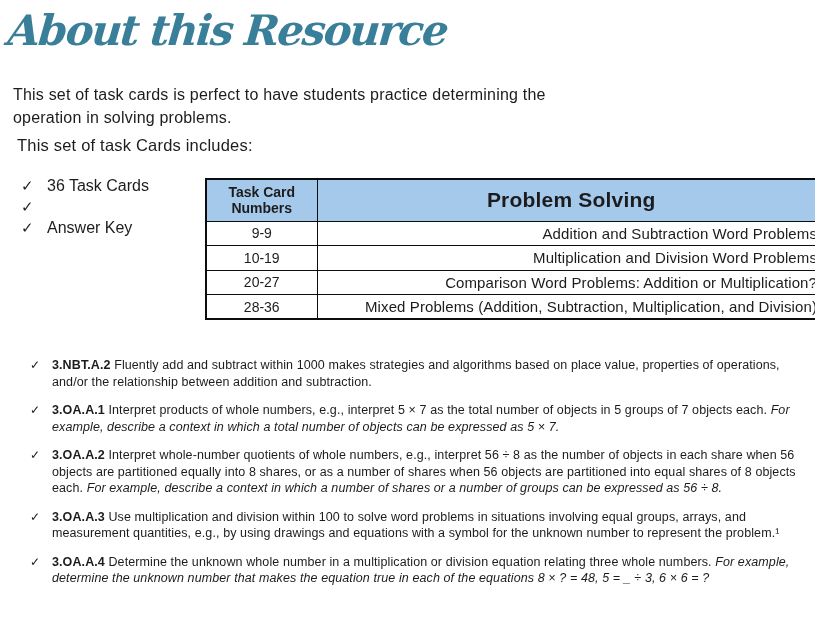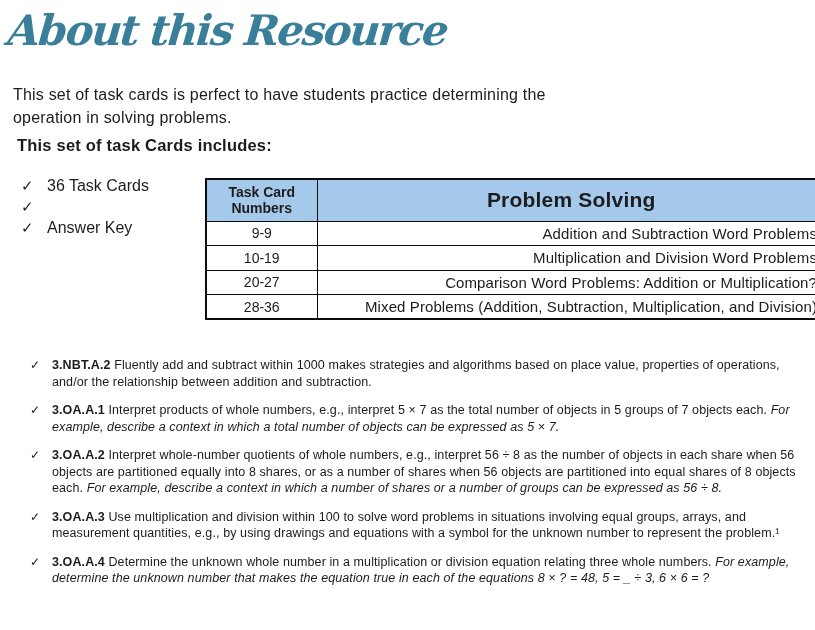--- a/index.html
+++ b/index.html
@@ -37,21 +37,21 @@
     font-size: 16px;
     line-height: 23px;
     letter-spacing: 0.2px;
   }
 
   .includes-heading {
     position: absolute;
     left: 17px;
     top: 136px;
     font-size: 16.5px;
-    font-weight: bold;
+    font-weight: normal;
     letter-spacing: 0.2px;
   }
 
   .checklist {
     position: absolute;
     left: 21px;
     top: 175px;
     list-style: none;
   }
   .checklist li {

